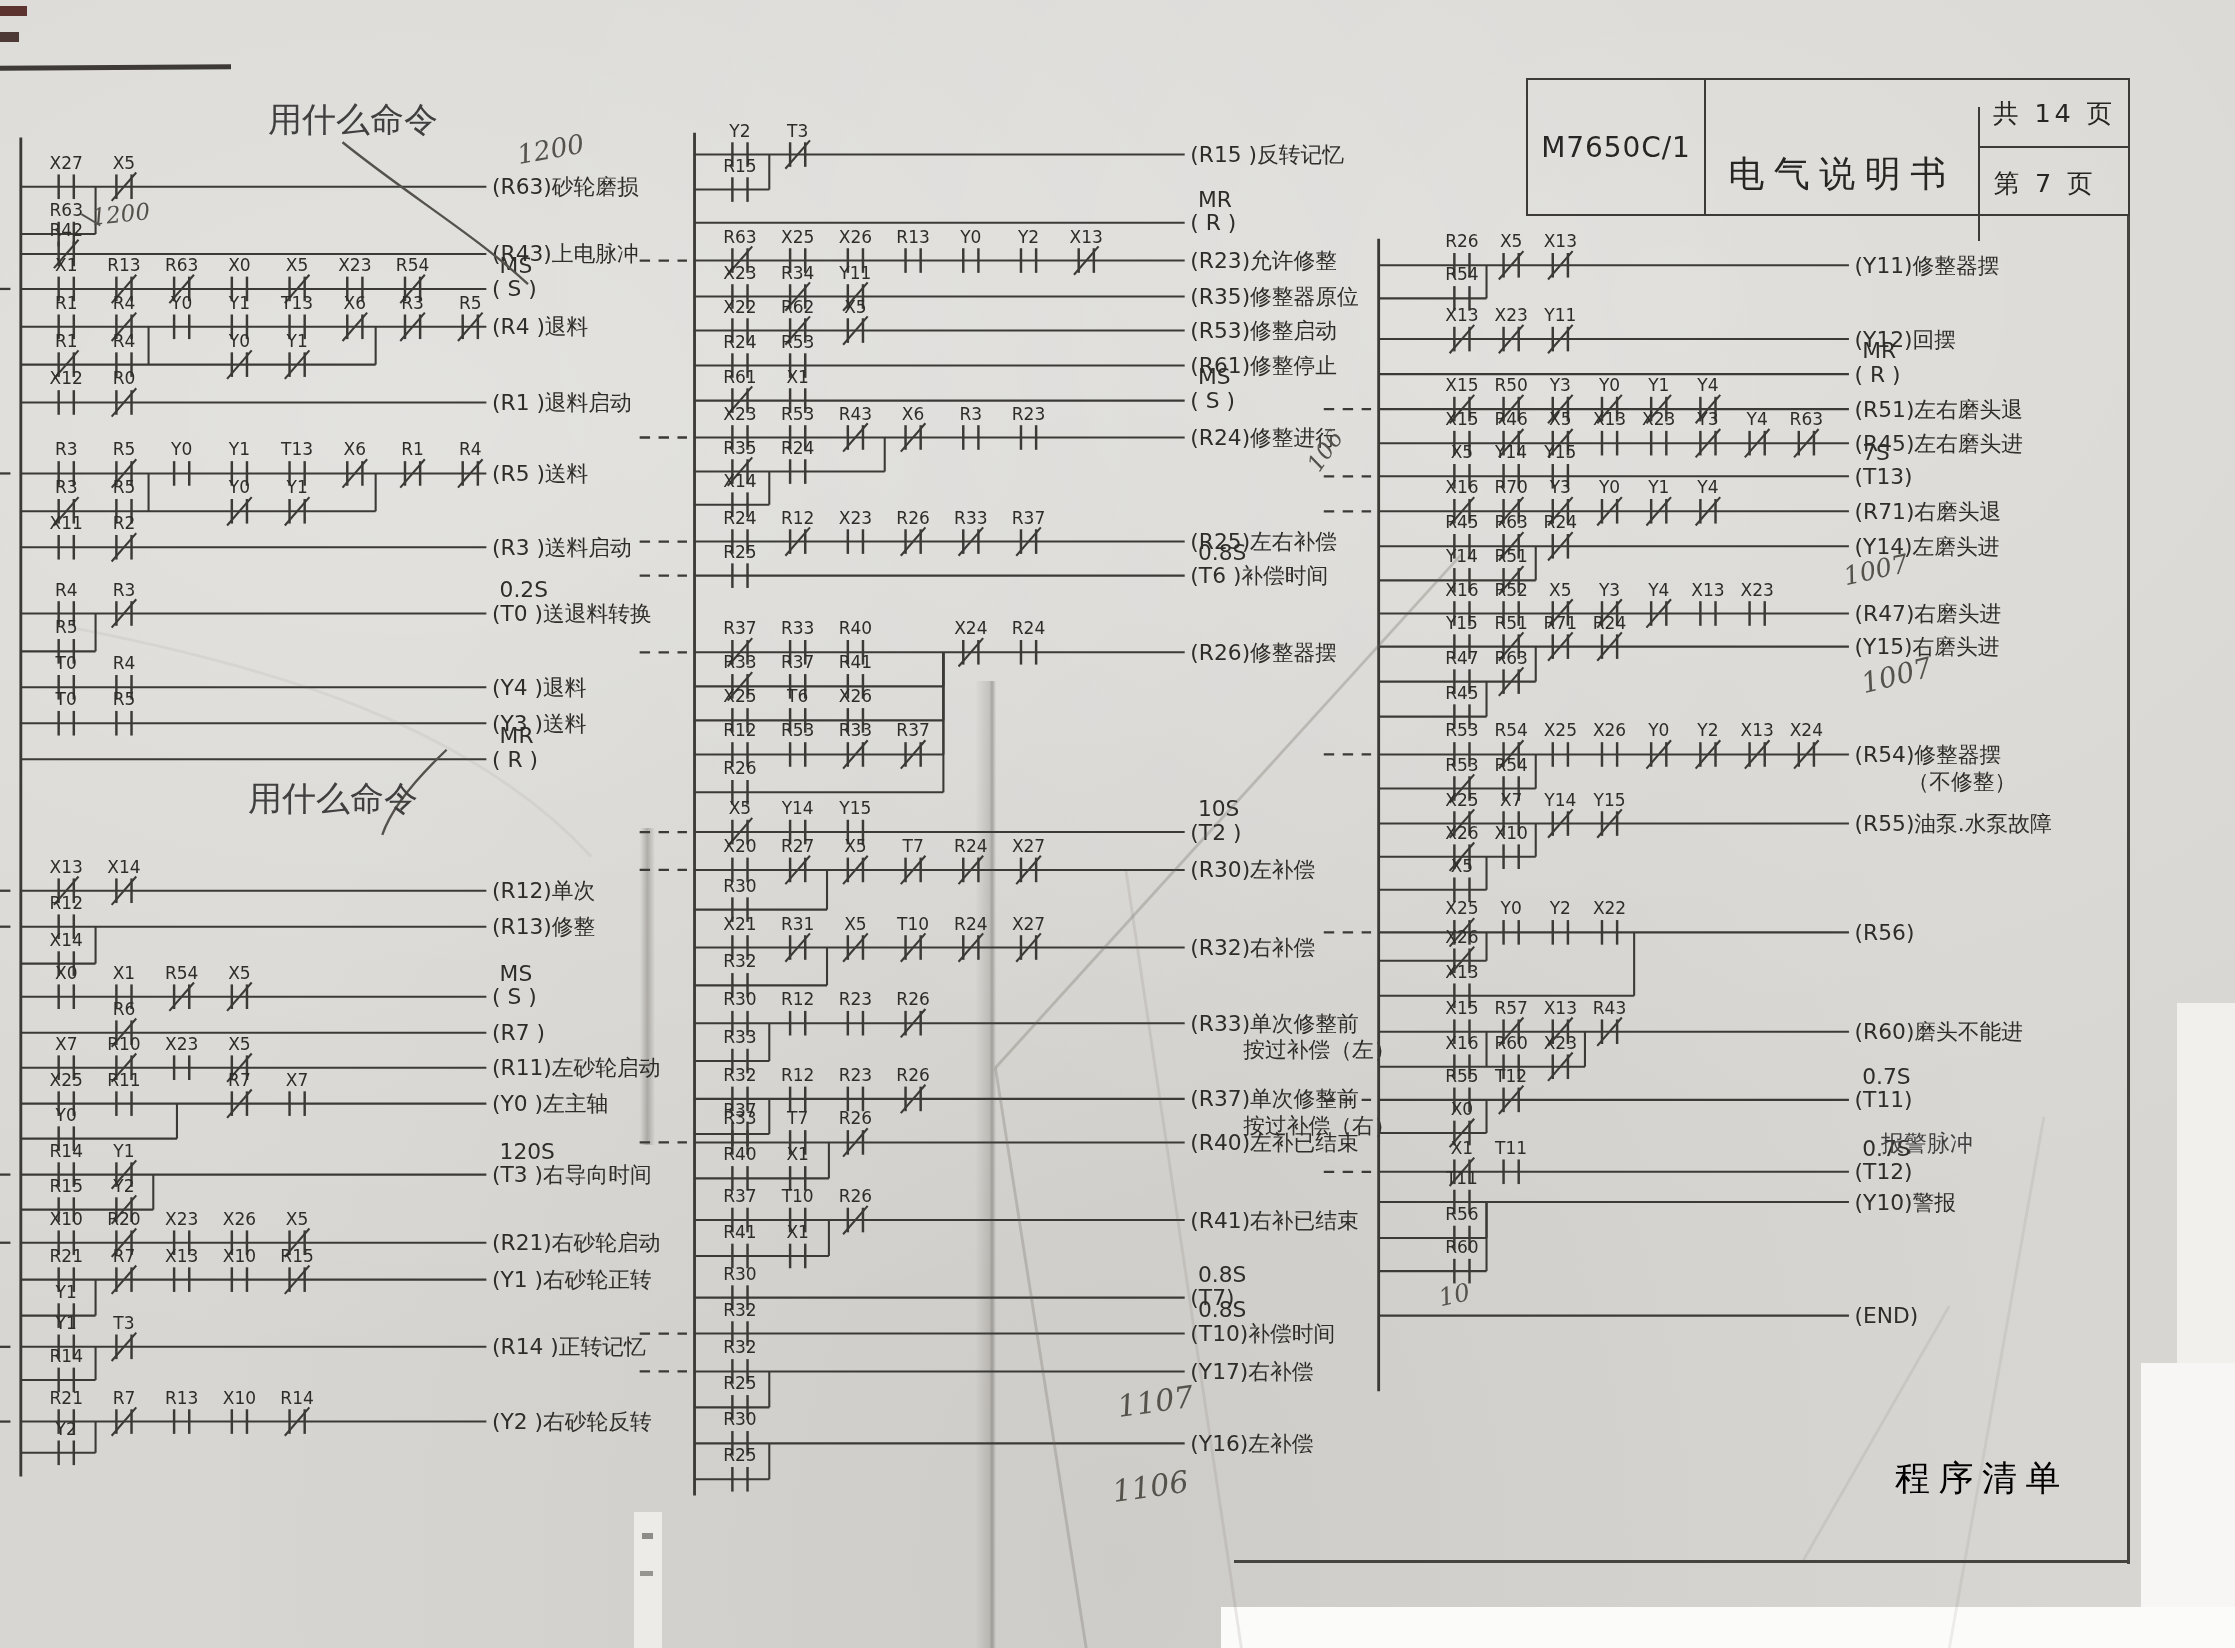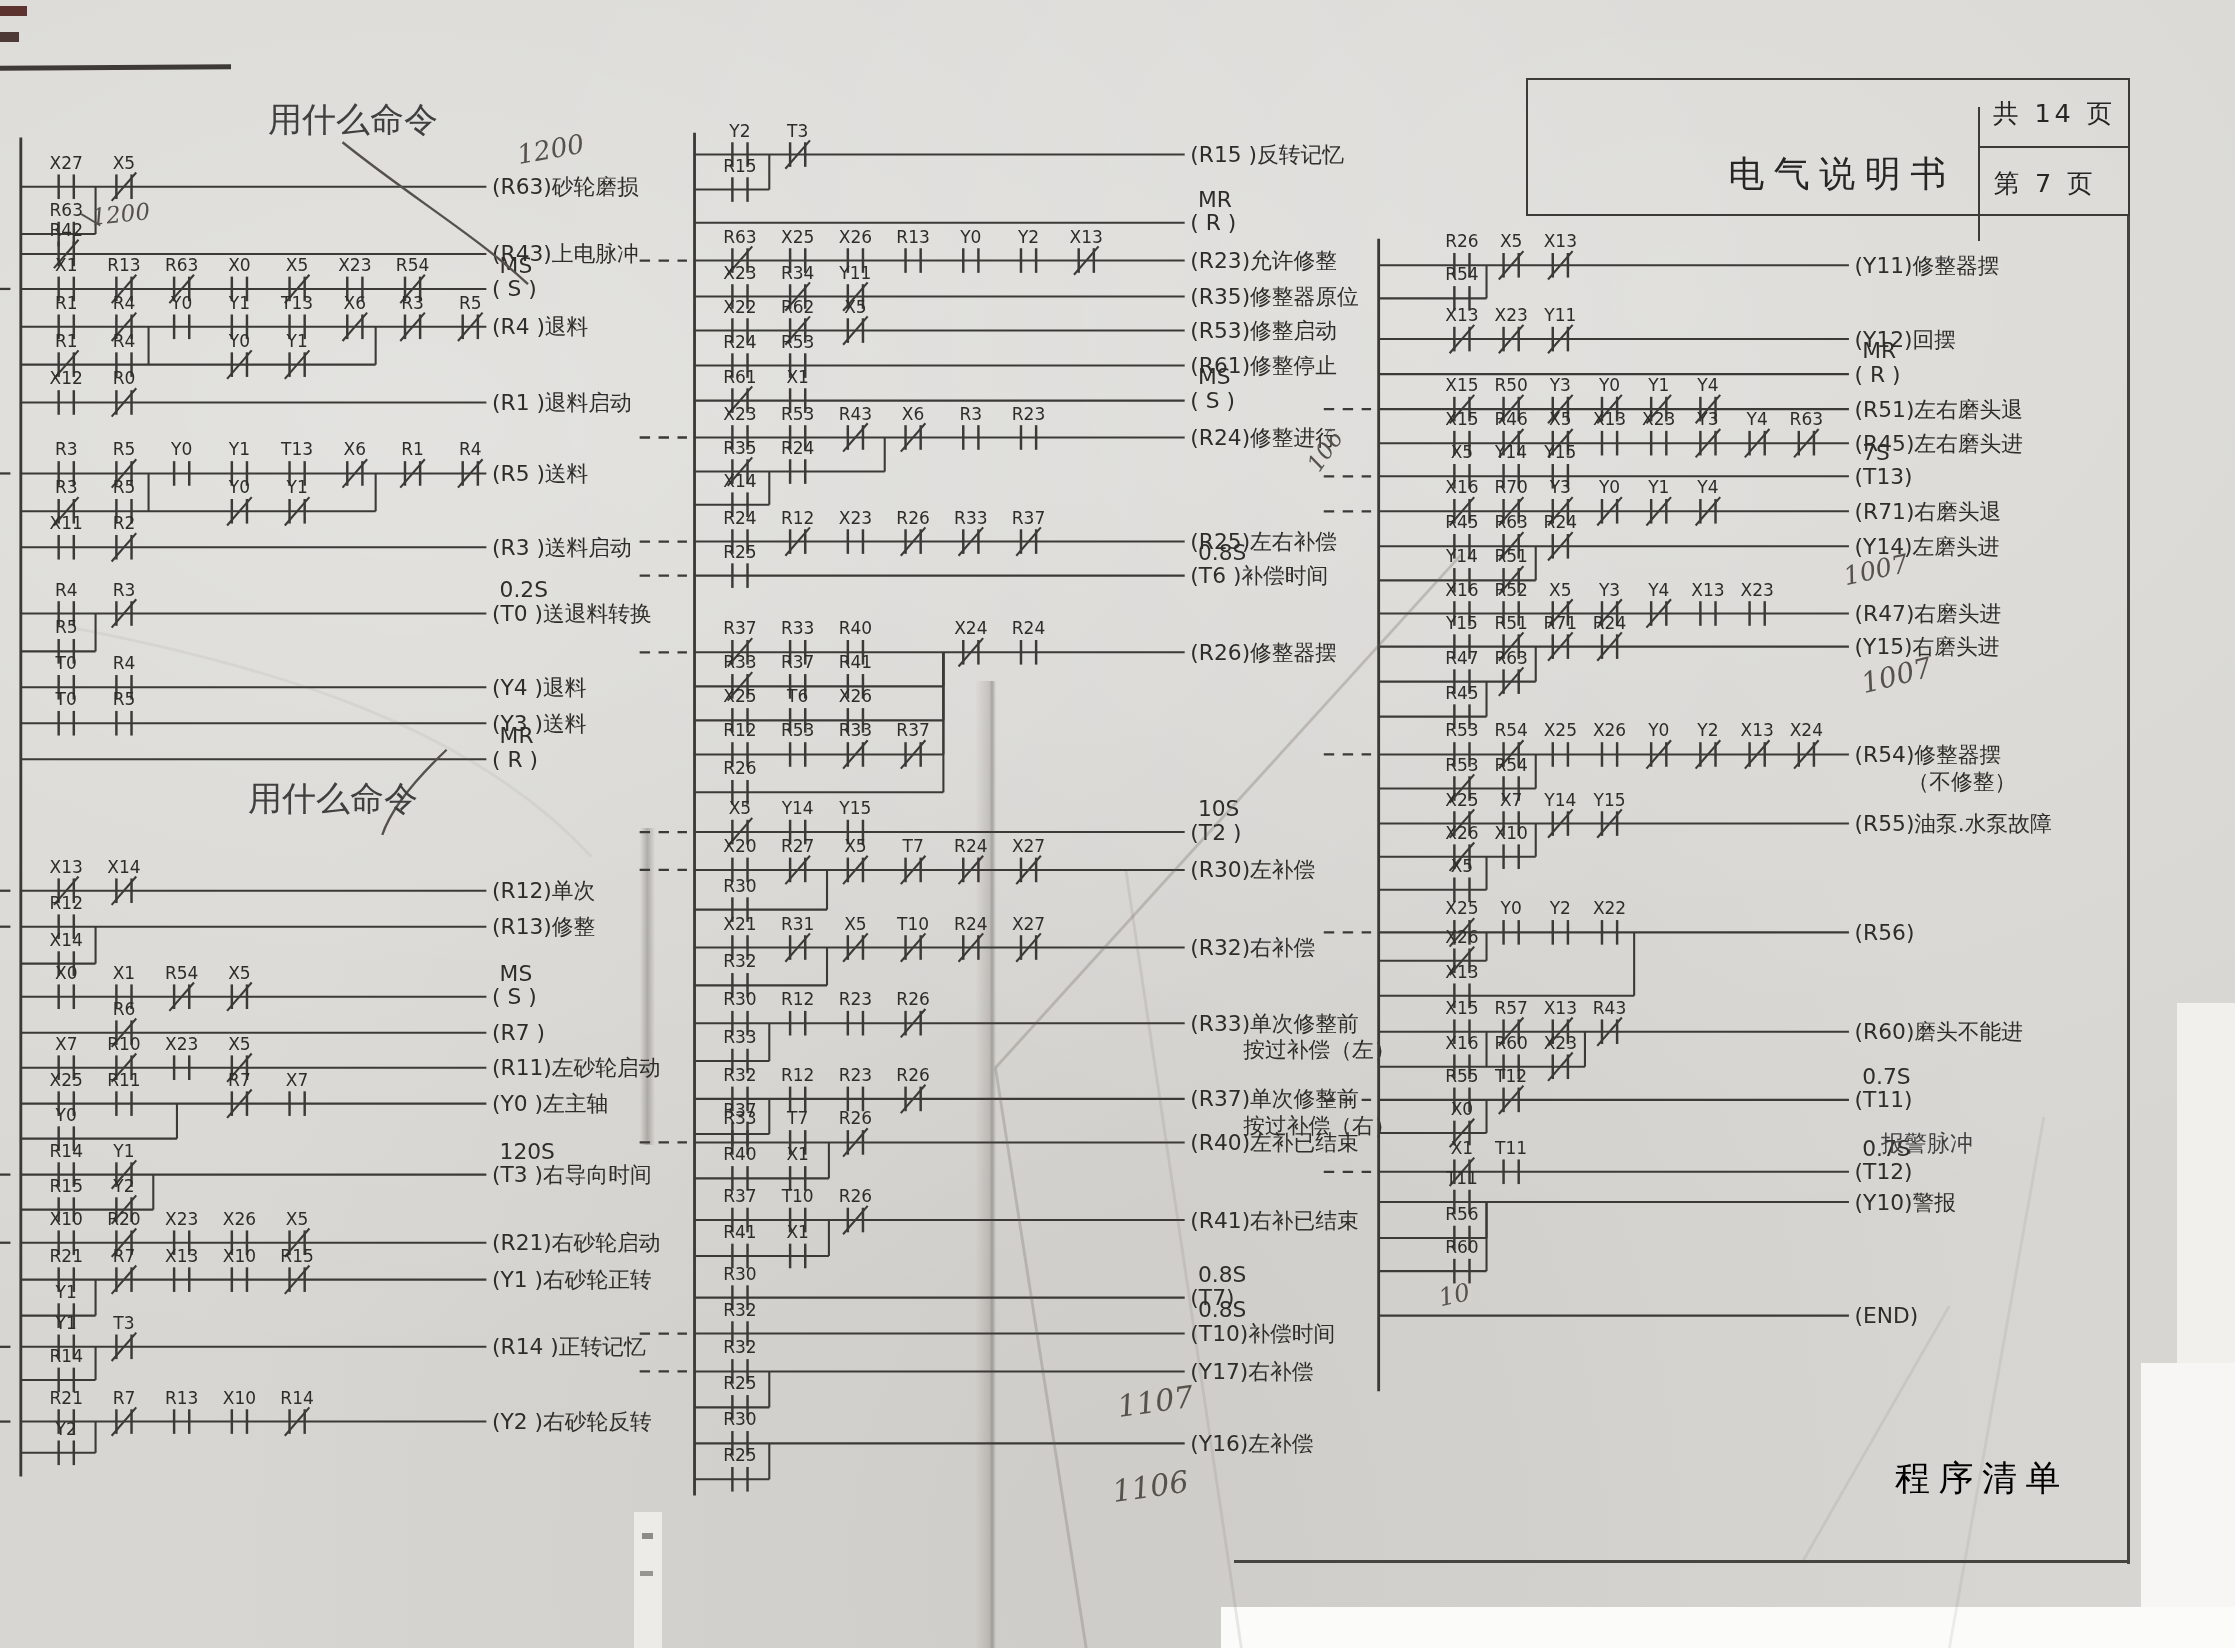--- a/index.html
+++ b/index.html
@@ -2067,20 +2067,21 @@
       <div class="anno hand" style="left: 1323px; top: 450px; font-size: 23px; transform: rotate(-55deg);">106</div>
       <div class="anno hand" style="left: 1120px; top: 1389px; font-size: 30px; transform: rotate(-8deg);">1107</div>
       <div class="anno hand" style="left: 1115px; top: 1474px; font-size: 30px; transform: rotate(-8deg);">1106</div>
       <div class="anno hand" style="left: 1442px; top: 1283px; font-size: 24.6px; transform: rotate(-12deg);">10</div>
     </div>
 
   <div class="border" id="border-right"></div>
   <div class="border" id="border-bottom"></div>
 
   <div id="titleblock">
+    <div class="tb-cell" id="tb-model">M7650C/1</div>
     <div class="tb-cell" id="tb-title">电气说明书</div>
     <div class="tb-cell" id="tb-pages-top">共 14 页</div>
     <div class="tb-cell" id="tb-pages-bottom">第 7 页</div>
   </div>
 
   <div id="caption">程序清单</div>
 </div>
 
 
 </body></html>

